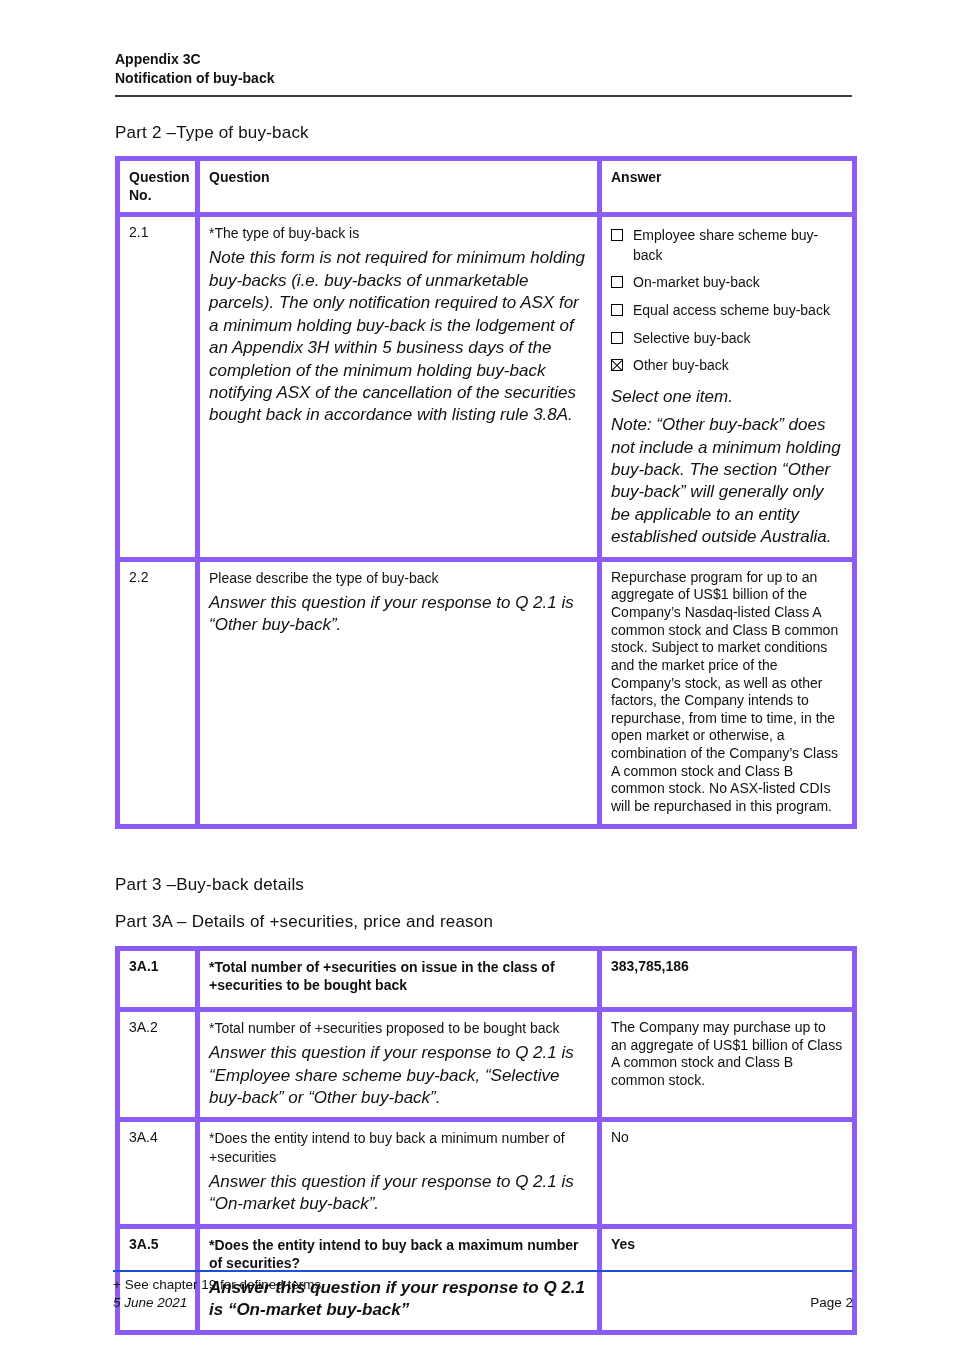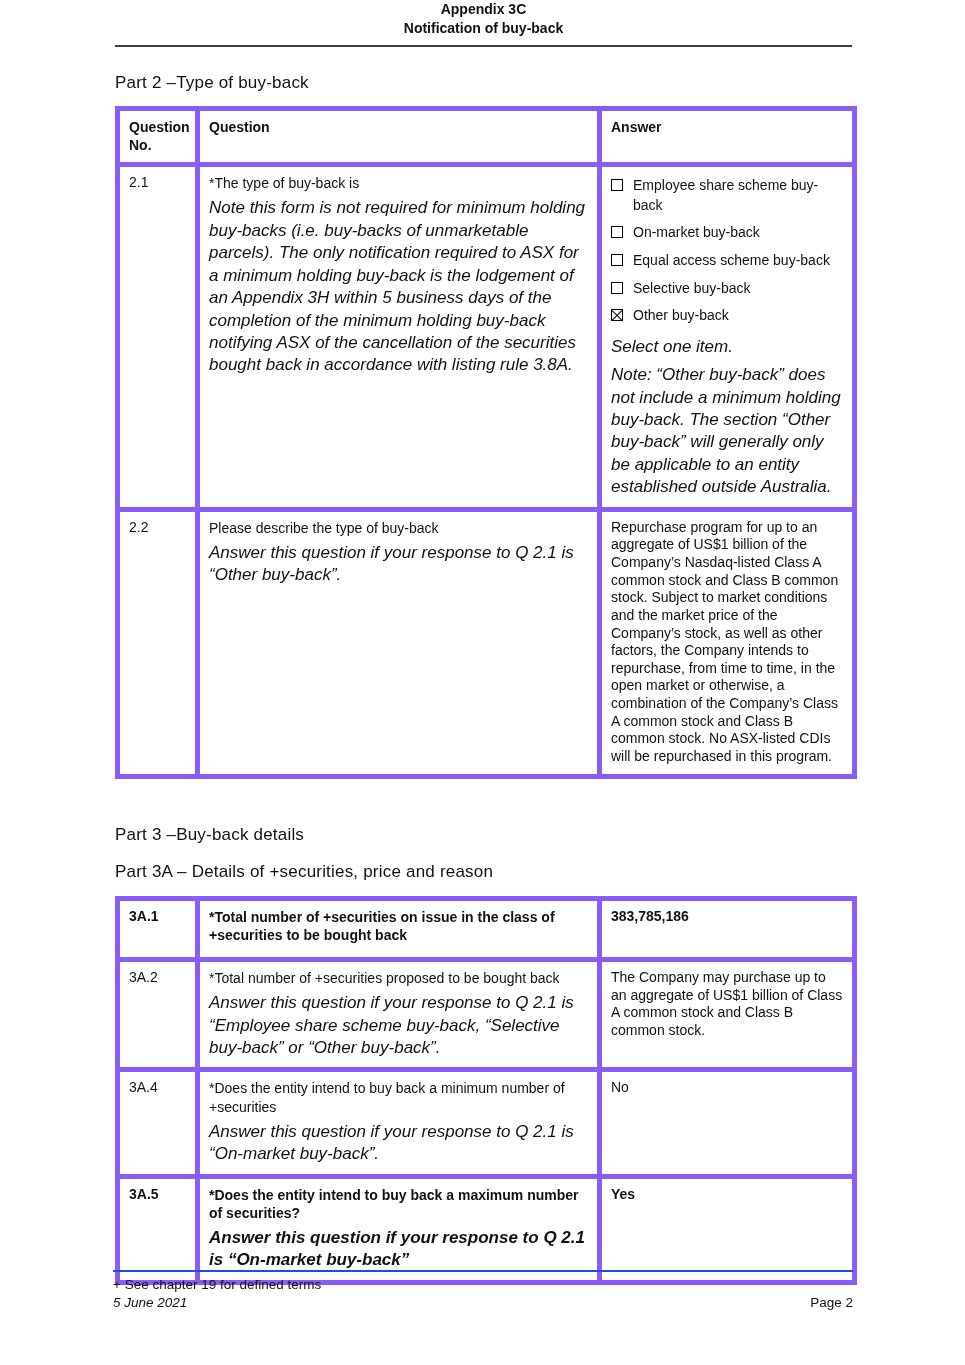--- a/index.html
+++ b/index.html
@@ -5,21 +5,21 @@
   * { margin:0; padding:0; box-sizing:border-box; }
   html,body { background:#e9e9e9; }
   body { font-family:"Liberation Sans","DejaVu Sans",sans-serif; color:#111; }
   .page {
     position:relative; width:965px; height:1365px; background:#ffffff;
     margin:0 auto; overflow:hidden;
   }
   .content { position:absolute; left:115px; top:0; width:737px; }
 
   
-  .doc-header { text-align:center; font-size:14px; font-weight:bold; line-height:1.35; }
+  .doc-header { margin-top:50px; text-align:left; font-size:14px; font-weight:bold; line-height:1.35; }
   .header-rule { border:none; border-top:2px solid #3d3d3d; margin-top:7px; }
 
   
   .part-title { font-size:17px; font-weight:normal; letter-spacing:0.2px; }
   .part2-title { margin:26px 0 13px 0; }
   .part3-title { margin:46px 0 0 0; }
   .part3a-title { margin:17px 0 14px 0; }
 
   
   table { border-collapse:collapse; width:737px; table-layout:fixed; }

